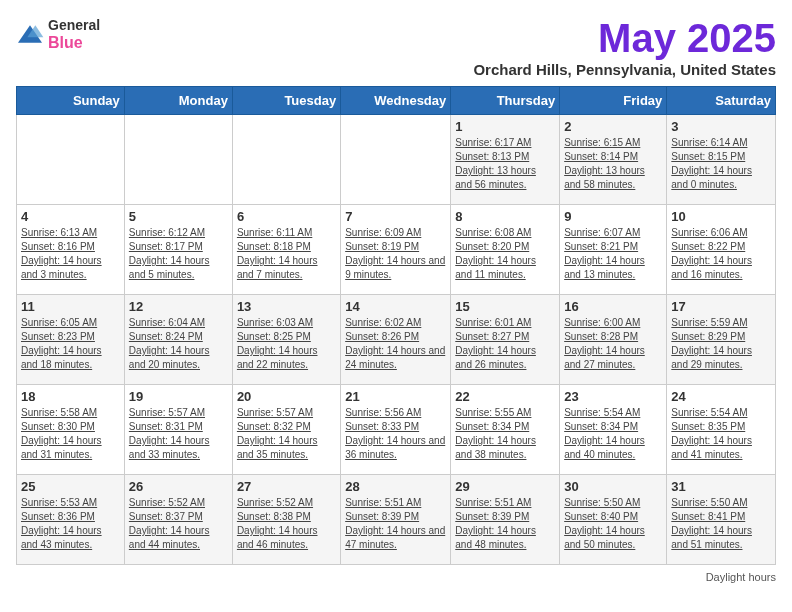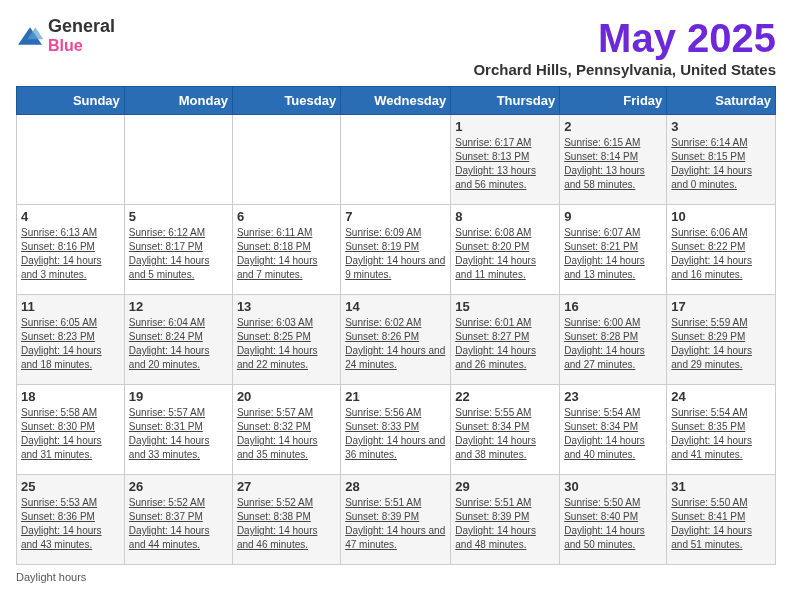--- a/index.html
+++ b/index.html
@@ -78,34 +78,34 @@
       font-size: 10px;
       color: #444;
       line-height: 1.4;
       text-decoration: underline;
     }
     .empty { background: #fff !important; }
     .footer-note {
       margin-top: 6px;
       font-size: 11px;
       color: #555;
-      text-align: left;
+      text-align: right;
     }
   </style>
 </head>
 <body>
 
 <div class="header">
   <div class="logo">
     <svg class="logo-icon" viewBox="0 0 40 30" xmlns="http://www.w3.org/2000/svg">
       <polygon points="20,2 38,28 2,28" fill="#2a6db5"></polygon>
       <polygon points="28,2 40,20 16,20" fill="#5a9fd4" opacity="0.7"></polygon>
     </svg>
     <div>
-      <span style="font-size:18px;font-weight:bold;color:#333;">General</span><br>
+      <span style="font-size:14px;font-weight:bold;color:#333;">General</span><br>
       <span style="font-size:16px;font-weight:bold;color:#ec4899;">Blue</span>
     </div>
   </div>
   <div class="title-block">
     <div class="month-title">May 2025</div>
     <div class="location-title">Orchard Hills, Pennsylvania, United States</div>
   </div>
 </div>
 
 <table>

